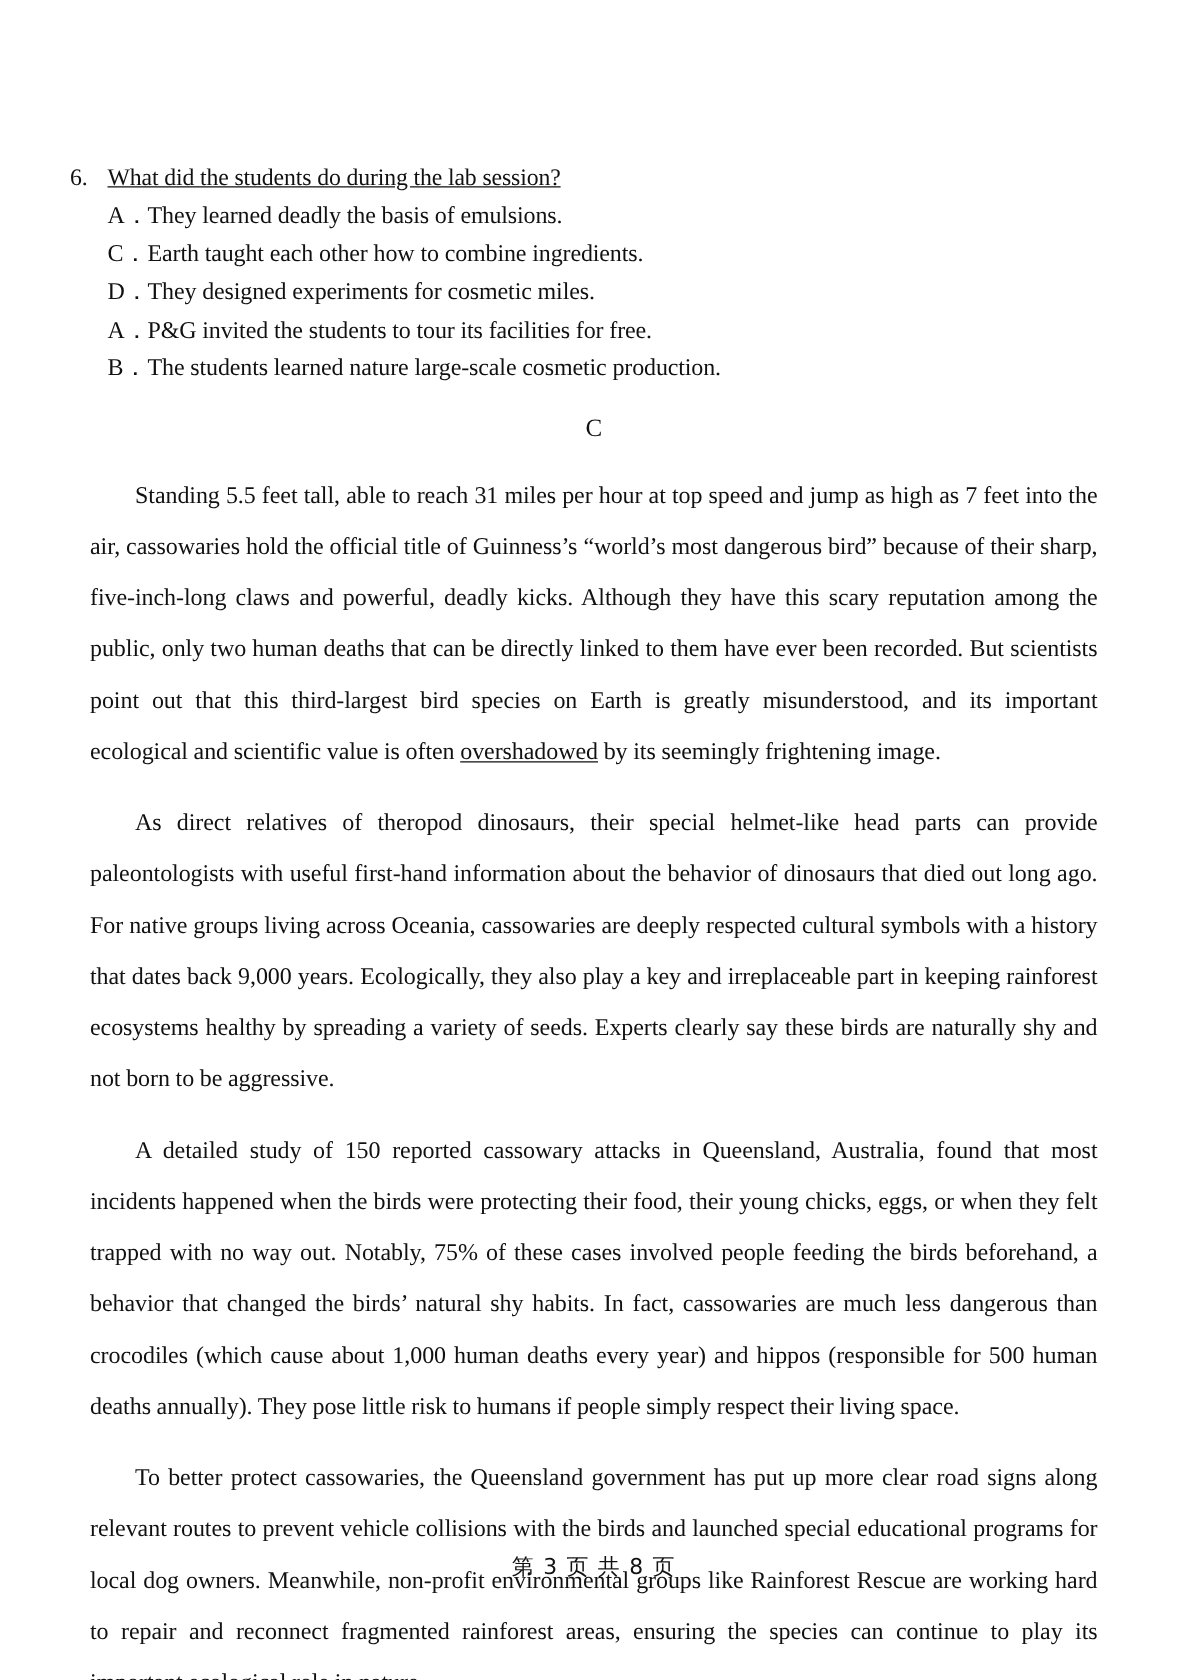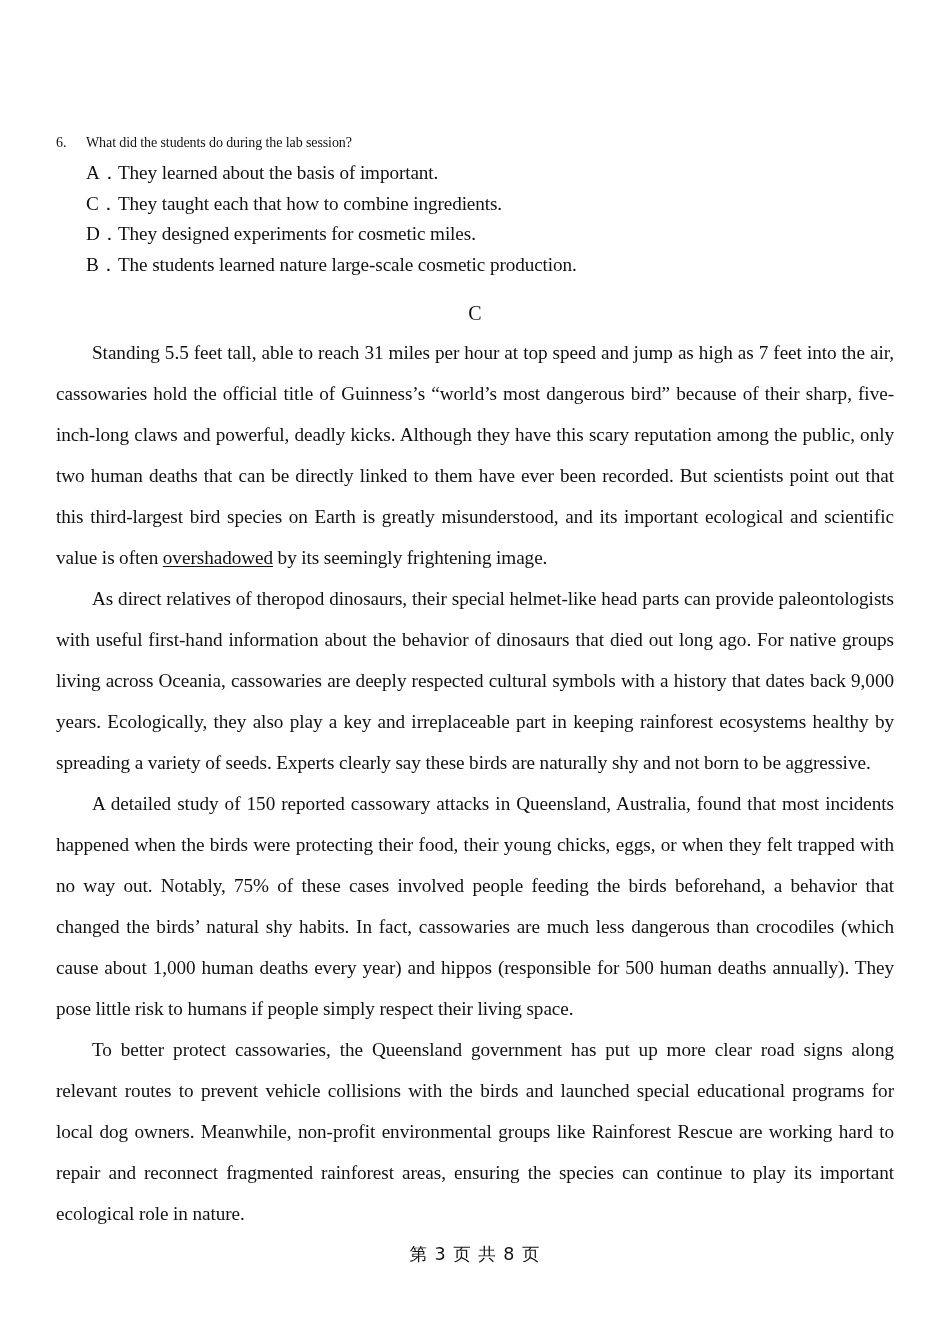--- a/index.html
+++ b/index.html
@@ -26,24 +26,25 @@
   }
   .content {
     position: absolute;
     left: 56px;
     top: 128px;
     width: 838px;
   }
 
   
   .q-line {
-    font-size: 14px;
+    font-size: 19px;
     line-height: 30.4px;
     white-space: nowrap;
     letter-spacing: -0.1px;
+    text-decoration: underline;
   }
   .q-num {
     display: inline-block;
     width: 30px;
     text-align: left;
     white-space: pre;
   }
   .q-stem {
     display: inline;
   }
@@ -69,21 +70,21 @@
     margin-bottom: 2px;
   }
 
   
   .passage {
     font-size: 19.2px;
     line-height: 41px;
     text-align: justify;
     text-justify: inter-word;
     text-indent: 36px;
-    margin: 0;
+    margin: 16px;
     letter-spacing: -0.05px;
     word-spacing: -0.2px;
   }
   .passage u {
     text-decoration: underline;
     text-underline-offset: 2px;
   }
 
   
   .footer {
@@ -101,29 +102,32 @@
 </head>
 <body>
 
 <div class="page">
   <div class="content">
 
     <div class="q-line">
       <span class="q-num">6.</span><span class="q-stem">What did the students do during the lab session?</span>
     </div>
     <div class="opt-line">
-      <span class="opt-letter">A．</span><span>They learned about the basis of important.</span>
+      <span class="opt-letter">A．</span><span>They learned deadly the basis of emulsions.</span>
     </div>
     <div class="opt-line">
-      <span class="opt-letter">C．</span><span>They taught each that how to combine ingredients.</span>
+      <span class="opt-letter">C．</span><span>Earth taught each other how to combine ingredients.</span>
     </div>
     <div class="opt-line">
       <span class="opt-letter">D．</span><span>They designed experiments for cosmetic miles.</span>
     </div>
 
+    <div class="opt-line">
+      <span class="opt-letter">A．</span><span>P&amp;G invited the students to tour its facilities for free.</span>
+    </div>
     <div class="opt-line">
       <span class="opt-letter">B．</span><span>The students learned nature large-scale cosmetic production.</span>
     </div>
 
     <div class="section-letter">C</div>
 
     <p class="passage"><span>Standing 5.5 feet tall, able to reach 31 miles per hour at top speed and jump as high as 7 feet into the air, cassowaries hold the official title of Guinness’s “world’s most dangerous bird” because of their sharp, five-inch-long claws and powerful, deadly kicks. Although they have this scary reputation among the public, only two human deaths that can be directly linked to them have ever been recorded. But scientists point out that this third-largest bird species on Earth is greatly misunderstood, and its important ecological and scientific value is often </span><u>overshadowed</u><span> by its seemingly frightening image.</span></p>
 
     <p class="passage">As direct relatives of theropod dinosaurs, their special helmet-like head parts can provide paleontologists with useful first-hand information about the behavior of dinosaurs that died out long ago. For native groups living across Oceania, cassowaries are deeply respected cultural symbols with a history that dates back 9,000 years. Ecologically, they also play a key and irreplaceable part in keeping rainforest ecosystems healthy by spreading a variety of seeds. Experts clearly say these birds are naturally shy and not born to be aggressive.</p>
 

